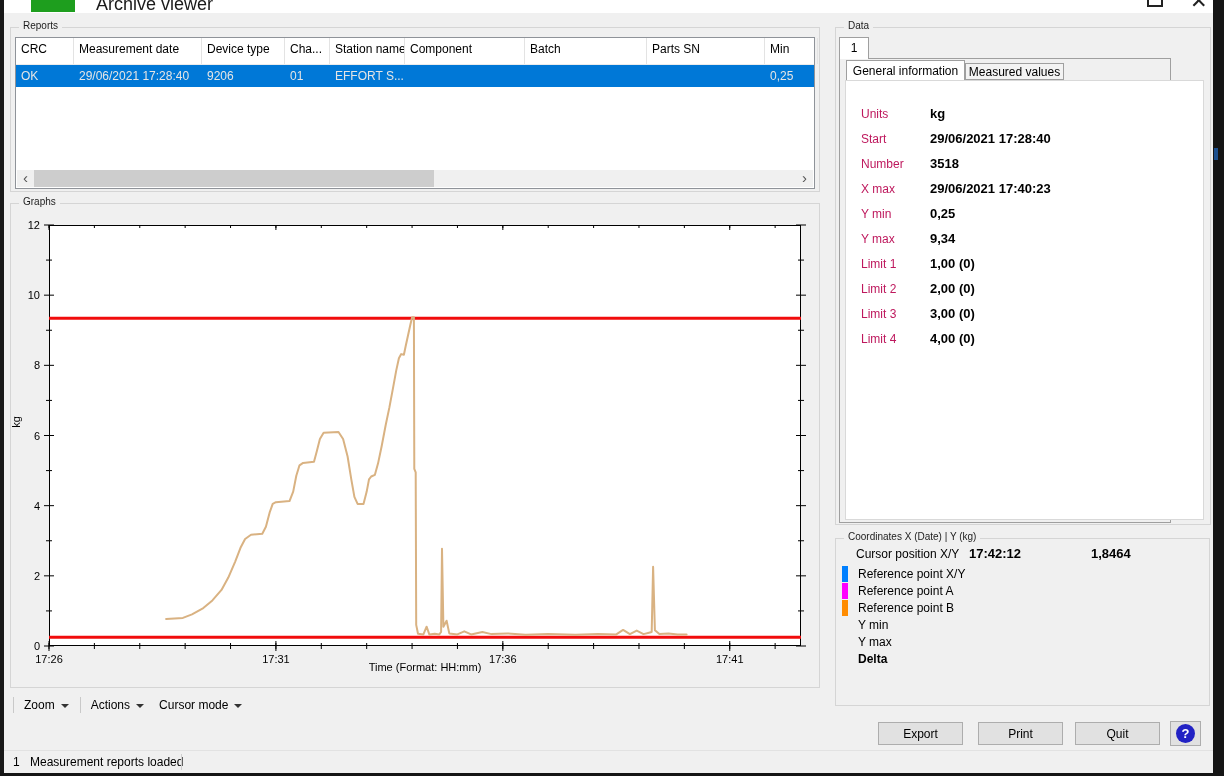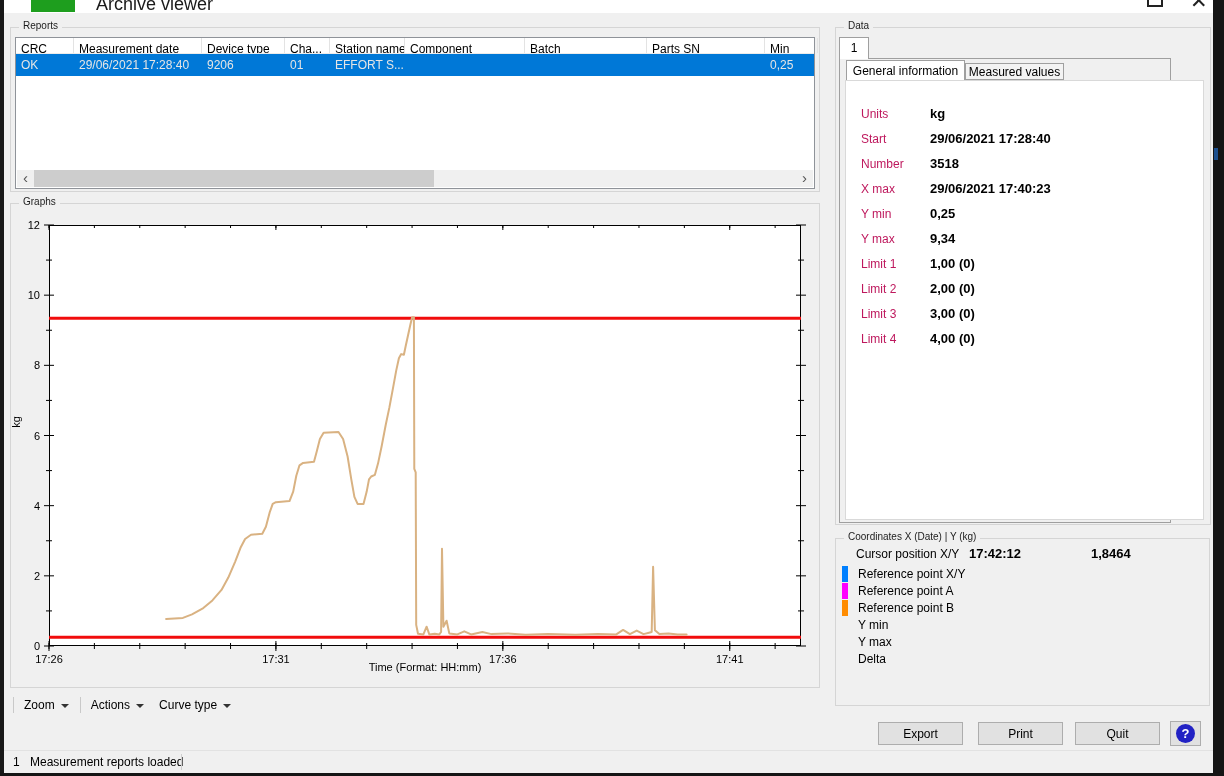--- a/index.html
+++ b/index.html
@@ -16,21 +16,21 @@
   .title-text { position:absolute; left:92px; top:-6px; font-size:18px; color:#1a1a1a; white-space:nowrap; }
   .max-btn { position:absolute; left:1143px; top:-9px; width:16px; height:16px; border:2px solid #222; background:#fff; }
   .close-btn { position:absolute; left:1186px; top:-11px; font-size:21px; color:#222; }
 
   .groupbox { position:absolute; border:1px solid #d5d5d5; }
   .gb-label { position:absolute; top:-8px; left:8px; background:#f0f0f0; padding:0 4px; font-size:10px; color:#1c1c1c; white-space:nowrap; }
 
   
   #reports-group { left:10px; top:27px; width:810px; height:165px; }
   .report-table { position:absolute; left:4px; top:9px; width:800px; height:152px; background:#fff; border:1px solid #8f9399; }
-  .tbl-header { display:flex; height:16px; border-bottom:1px solid #ececec; background:#fff; }
+  .tbl-header { display:flex; height:27px; border-bottom:1px solid #ececec; background:#fff; }
   .hcell { border-right:1px solid #e3e3e3; padding:4px 0 0 5px; white-space:nowrap; overflow:hidden; flex:none; }
   .tbl-row { display:flex; height:22px; background:#0078d7; color:#e5e5e5; }
   .rcell { padding:4px 0 0 5px; white-space:nowrap; overflow:hidden; flex:none; }
   .hscroll { position:absolute; left:1px; bottom:1px; right:1px; height:17px; background:#f0f0f0; }
   .sb-btn { position:absolute; top:0; width:17px; height:17px; color:#555; text-align:center; line-height:15px; font-size:15px; }
   .sb-btn.left { left:0; } .sb-btn.right { right:0; }
   .sb-thumb { position:absolute; left:17px; top:0; width:400px; height:17px; background:#cdcdcd; }
 
   
   #graphs-group { left:10px; top:203px; width:810px; height:485px; }
@@ -221,21 +221,21 @@
   <div class="tb-btn">
     <span>Zoom</span>
     <span class="tb-caret"></span>
   </div>
   <div class="tb-sep"></div>
   <div class="tb-btn">
     <span>Actions</span>
     <span class="tb-caret"></span>
   </div>
   <div class="tb-btn">
-    <span>Curve type</span>
+    <span>Cursor mode</span>
     <span class="tb-caret"></span>
   </div>
 </div>
 
 <div class="groupbox" id="data-group">
   <div class="gb-label">Data</div>
   <div class="tab1">1</div>
   <div class="tabpage">
     <div class="tab-general">General information</div>
     <div class="tab-measured">Measured values</div>
@@ -301,21 +301,21 @@
       <div class="coord-row" style="top: 61px;">
         <span class="coord-marker" style="background: rgb(255, 140, 0);"></span>
         <span class="coord-label">Reference point B</span>
       </div>
       <div class="coord-row" style="top: 78px;">
         <span class="coord-label">Y min</span>
       </div>
       <div class="coord-row" style="top: 95px;">
         <span class="coord-label">Y max</span>
       </div>
-      <div class="coord-row" style="top: 112px;">
+      <div class="coord-row" style="top: 112px; font-weight: bold;">
         <span class="coord-label">Delta</span>
       </div>
     </div>
 </div>
 
 <div class="btn" id="btn-export">Export</div>
 <div class="btn" id="btn-print">Print</div>
 <div class="btn" id="btn-quit">Quit</div>
 <div class="help-btn">
   <div class="help-circle">?</div>

